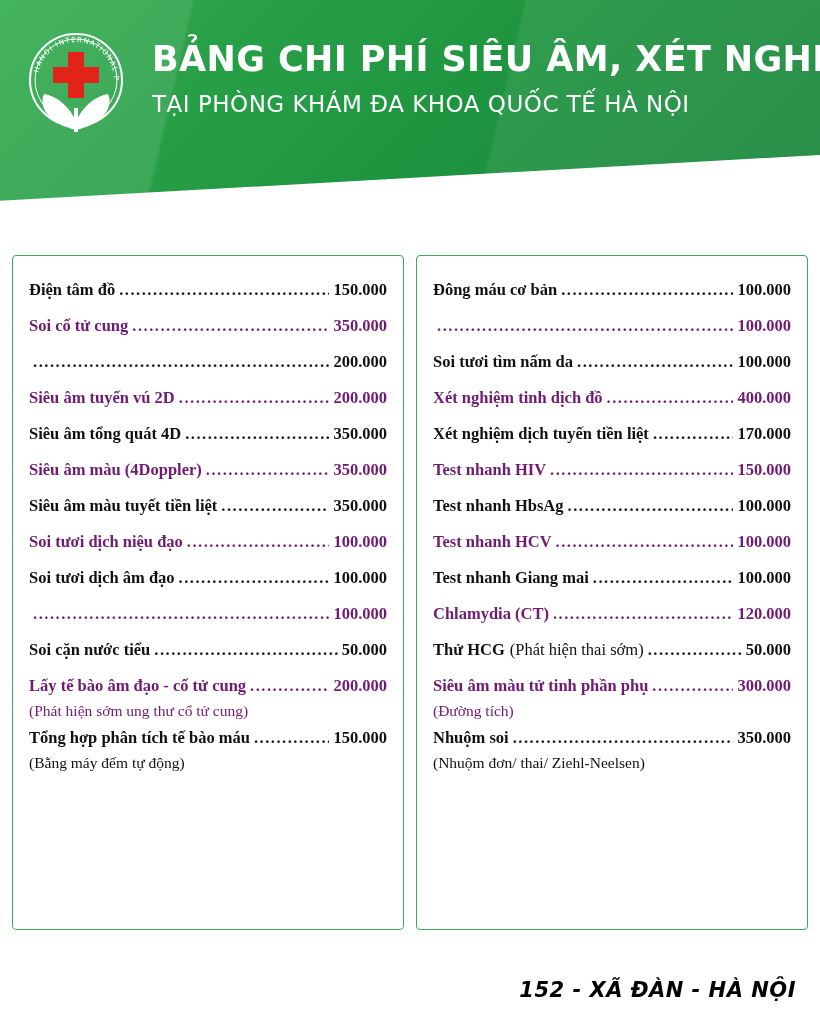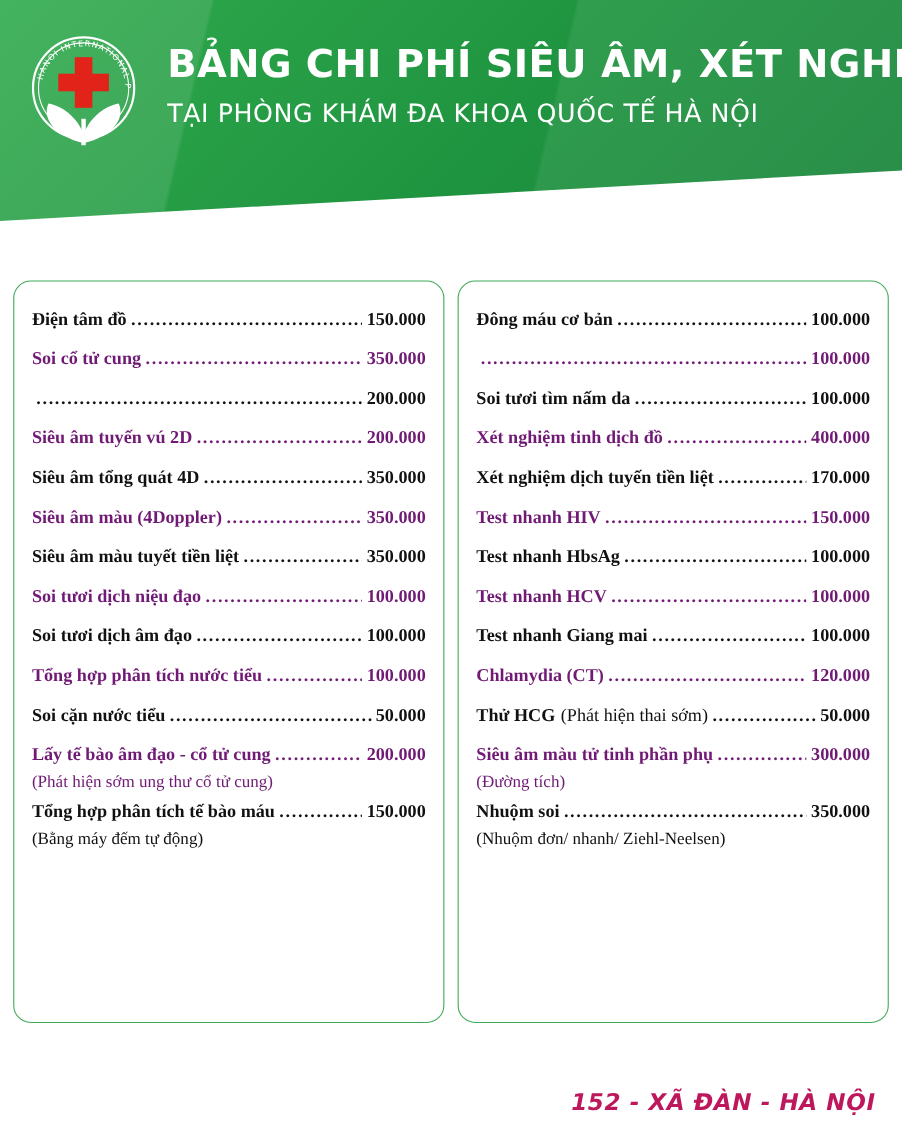--- a/index.html
+++ b/index.html
@@ -95,21 +95,21 @@
     width: 820px;
     display: flex;
     justify-content: space-between;
     padding: 0 12px;
     box-sizing: border-box;
   }
   .card {
     width: 392px;
     box-sizing: border-box;
     border: 1.5px solid #3faa57;
-    border-radius: 16px;
+    border-radius: 4px;
     background: #ffffff;
     padding: 24px 16px 4px 16px;
     min-height: 675px;
   }
 
   .row {
     display: flex;
     align-items: baseline;
     font-size: 16.5px;
     margin-bottom: 8px;
@@ -144,22 +144,22 @@
 
   .g { color: #701a75; }
   .k { color: #111111; }
 
   .spacer { height: 8px; }
 
   
   .footer {
     position: absolute;
     right: 24px;
-    bottom: 10px;
-    color: #be185d;
+    bottom: 22px;
+    color: #000000;
     font-family: "DejaVu Sans", sans-serif;
     font-style: italic;
     font-weight: bold;
     font-size: 21px;
     letter-spacing: 0.5px;
   }
 </style>
 </head>
 <body>
 
@@ -242,21 +242,20 @@
         <span class="price">100.000</span>
       </div>
       <div class="spacer"></div>
       <div class="row k">
         <span class="name">Soi tươi dịch âm đạo</span>
         <span class="dots">............................................................</span>
         <span class="price">100.000</span>
       </div>
       <div class="spacer"></div>
       <div class="row g">
-        <span class="name">Tổng hợp phân tích nước tiểu</span>
         <span class="dots">............................................................</span>
         <span class="price">100.000</span>
       </div>
       <div class="spacer"></div>
       <div class="row k">
         <span class="name">Soi cặn nước tiểu</span>
         <span class="dots">............................................................</span>
         <span class="price">50.000</span>
       </div>
       <div class="spacer"></div>
@@ -344,17 +343,17 @@
         <span class="name">Siêu âm màu tử tinh phần phụ</span>
         <span class="dots">............................................................</span>
         <span class="price">300.000</span>
       </div>
       <div class="note g">(Đường tích)</div>
       <div class="row k">
         <span class="name">Nhuộm soi</span>
         <span class="dots">............................................................</span>
         <span class="price">350.000</span>
       </div>
-      <div class="note k">(Nhuộm đơn/ nhanh/ Ziehl-Neelsen)</div>
+      <div class="note k">(Nhuộm đơn/ thai/ Ziehl-Neelsen)</div>
     </div>
 </div>
 
 <div class="footer">152 - XÃ ĐÀN - HÀ NỘI</div>
 
 </body></html>

